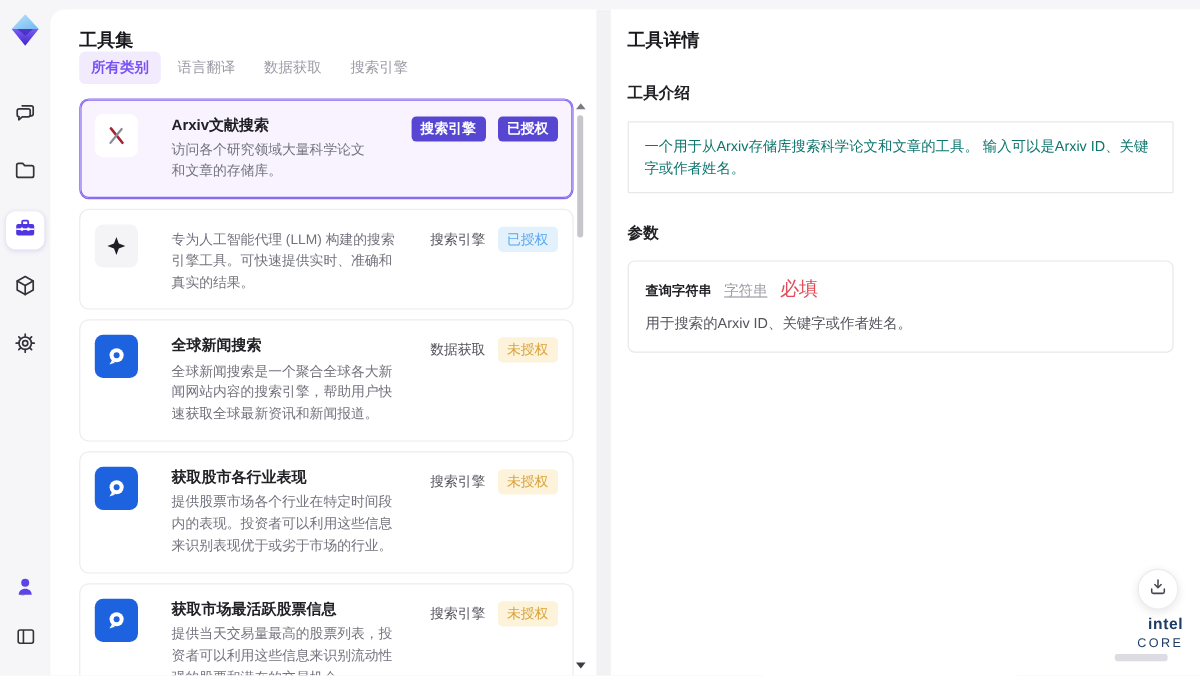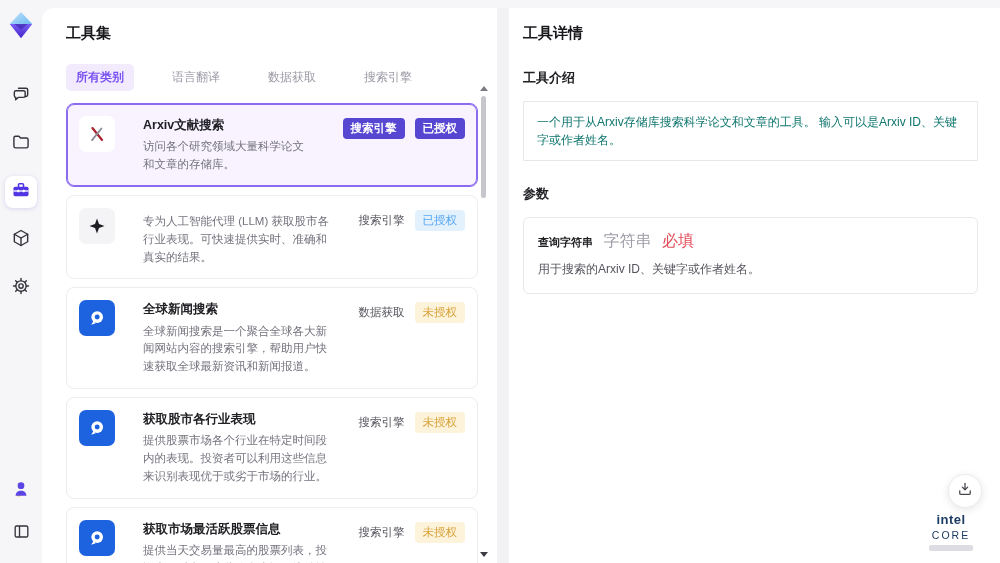--- a/index.html
+++ b/index.html
@@ -15,21 +15,21 @@
   .rail-btn { width:32px; height:32px; display:flex; align-items:center; justify-content:center; border-radius:8px; cursor:pointer; }
   .rail-btn.active { background:#ffffff; box-shadow:0 1px 4px rgba(80,60,200,.18); }
   .rail-bottom { margin-top:auto; margin-bottom:14px; display:flex; flex-direction:column; align-items:center; gap:10px; }
   
   .content { position:absolute; left:42px; top:8px; right:0; bottom:0; background:#ffffff; border-top-left-radius:12px; display:flex; overflow:hidden; }
   .list-panel { width:455px; padding:16px 0 0 24px; position:relative; }
   .v-divider { width:12px; background:#f2f2f5; }
   .detail-panel { flex:1; padding:16px 22px 0 14px; }
   .panel-title { font-size:15px; font-weight:bold; color:#18181d; }
   
-  .tabs { display:flex; align-items:center; gap:28px; margin-top:21px; }
+  .tabs { display:flex; align-items:center; gap:4px; }
   .tab { font-size:12px; color:#9b9ba6; padding:5px 10px; border-radius:5px; cursor:pointer; white-space:nowrap; }
   .tab.active { color:#7a52f4; background:#f2ebfe; font-weight:bold; }
   
   .cards { margin-top:12px; width:412px; display:flex; flex-direction:column; gap:8px; }
   .card { background:#fff; border:1px solid #ececf1; border-radius:8px; padding:12px; display:flex; gap:28px; cursor:pointer; }
   .card.selected { background:#f8f3ff; border:1px solid #8b6cf0; box-shadow:0 0 0 1px #8b6cf0 inset; }
   .tool-ico { width:36px; height:36px; border-radius:7px; flex:0 0 36px; display:flex; align-items:center; justify-content:center; background:#f4f4f6; }
   .tool-ico.white { background:#ffffff; }
   .tool-ico.blue { background:#1d63e0; }
   .card-main { width:232px; }
@@ -49,26 +49,26 @@
   .scroll-arrow.up { top:0; border-bottom:5px solid #7a7a83; }
   .scroll-arrow.down { bottom:0; border-top:5px solid #3c3c44; }
   
   .section-head { font-size:13px; font-weight:bold; color:#202025; }
   .detail-panel .panel-title { margin-bottom:0; }
   .intro-head { margin-top:26px; }
   .intro-box { margin-top:14px; border:1px solid #e8e8ec; border-radius:1px; padding:11px 13px; font-size:12px; color:#0f766e; line-height:1.5; }
   .params-head { margin-top:24px; }
   .param-box { margin-top:14px; border:1px solid #e8e8ec; border-radius:6px; padding:13px 14px 15px; }
   .param-name { font-size:11px; font-weight:bold; color:#202025; }
-  .param-type { font-size:16px; color:#9c9ca6; margin-left:6px; }
+  .param-type { font-size:12px; color:#9c9ca6; margin-left:6px;text-decoration:underline; }
   .param-required { font-size:16px; color:#e34d59; margin-left:6px; }
   .param-desc { margin-top:9px; font-size:12px; color:#55555e; }
   
   .fab { position:absolute; right:18px; bottom:55px; width:34px; height:34px; border-radius:50%; background:#fff; border:1px solid #ececf0; box-shadow:0 2px 8px rgba(0,0,0,.10); display:flex; align-items:center; justify-content:center; cursor:pointer; }
-  .intel { position:absolute; right:14px; bottom:12px; text-align:center; width:70px; }
+  .intel { position:absolute; right:14px; bottom:12px; text-align:right; width:70px; }
   .intel-line1 { font-size:13px; color:#1d3c63; letter-spacing:.5px; }
   .intel-line1 .b1 { font-weight:bold; }
   .intel-line1 .b2 { font-size:10.5px; letter-spacing:2px; }
   .intel-sub { margin:3px auto 0; width:44px; height:6px; background:#dcdce2; border-radius:2px; }
 </style>
 </head>
 <body>
 
 <aside class="rail">
   <div class="rail-logo">
@@ -182,21 +182,21 @@
             <span class="badge auth">已授权</span>
           </div>
         </div>
         <div class="card">
           <div class="tool-ico ">
             <svg viewBox="0 0 24 24" width="20" height="20">
               <polygon points="12,3 14.4,9.6 21,12 14.4,14.4 12,21 9.6,14.4 3,12 9.6,9.6" fill="#1e1e24"></polygon>
             </svg>
           </div>
           <div class="card-main">
-            <div class="card-desc">专为人工智能代理 (LLM) 获取股市各行业表现。可快速提供实时、准确和真实的结果。</div>
+            <div class="card-desc">专为人工智能代理 (LLM) 构建的搜索引擎工具。可快速提供实时、准确和真实的结果。</div>
           </div>
           <div class="card-tags">
             <span class="cat-text">搜索引擎</span>
             <span class="badge auth">已授权</span>
           </div>
         </div>
         <div class="card">
           <div class="tool-ico blue">
             <svg viewBox="0 0 24 24" width="22" height="22">
               <circle cx="12.2" cy="11" r="6.4" fill="#ffffff"></circle>

